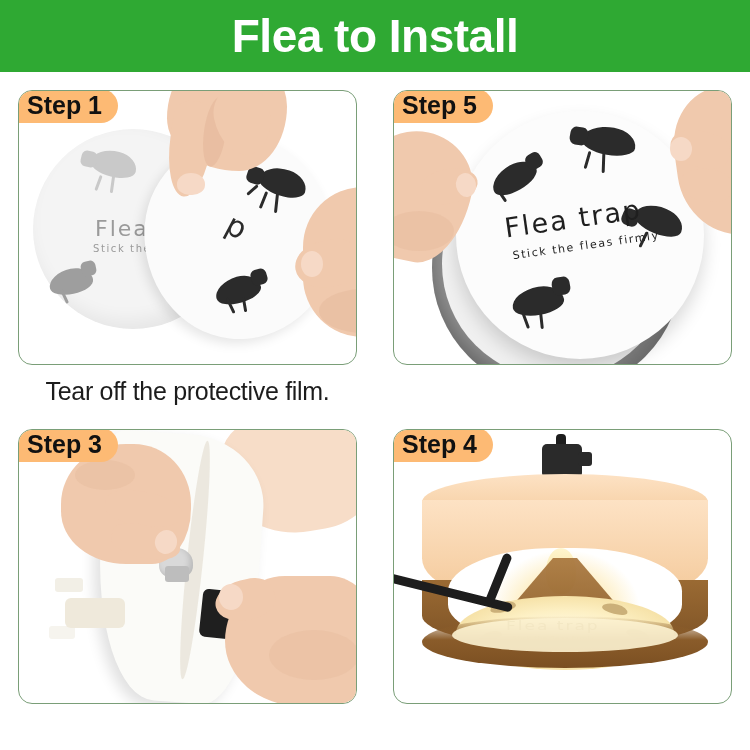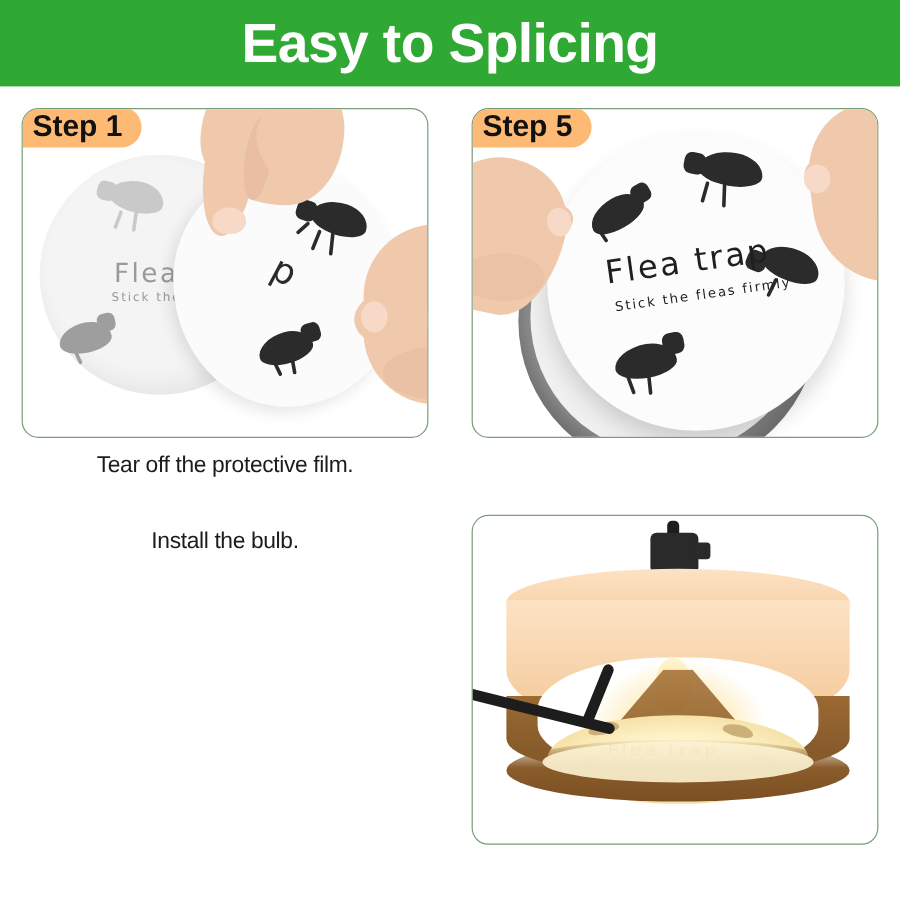--- a/index.html
+++ b/index.html
@@ -67,21 +67,21 @@
     font-size: 25px;
     font-weight: bold;
     padding: 2px 16px 3px 10px;
     border-radius: 13px 18px 18px 3px;
     line-height: 1.15;
     font-family: "Liberation Sans", sans-serif;
   }
   .caption {
     width: 339px;
     text-align: center;
-    font-size: 19px;
+    font-size: 25px;
     color: #1c1c1c;
     margin-top: 12px;
     font-family: "Liberation Sans", sans-serif;
     letter-spacing: -0.3px;
   }
 
   
   .scene {
     position: absolute;
     inset: 0;
@@ -146,21 +146,21 @@
   .glow {
     position: absolute;
     border-radius: 50%;
     background: radial-gradient(closest-side, #fff6d8 0%, #fdeab4 45%, rgba(253,234,180,0) 100%);
   }
 </style>
 </head>
 <body>
 
 <div class="header">
-  <div class="header-title">Easy to Splicing</div>
+  <div class="header-title">Flea to Install</div>
 </div>
 
 <div class="grid">
 
   <div class="cell">
     <div class="card">
       <div class="scene">
 
         <div class="disc disc-shade" style="left:14px;top:38px;width:200px;height:200px;background:#f4f4f4;box-shadow:inset -6px -8px 18px rgba(0,0,0,0.06);"></div>
 
@@ -249,21 +249,54 @@
         <div class="skin" style="left:282px;top:-6px;width:120px;height:150px;border-radius:44% 48% 40% 52% / 40% 48% 52% 44%;transform:rotate(-8deg);"></div>
         <div class="skin" style="left:276px;top:40px;width:60px;height:36px;border-radius:50% 40% 40% 50%;transform:rotate(14deg);"></div>
         <div class="nail" style="left:276px;top:46px;width:22px;height:24px;border-radius:50%;"></div>
         <div class="skin" style="left:286px;top:78px;width:52px;height:32px;border-radius:50% 40% 40% 50%;transform:rotate(8deg);"></div>
       </div>
       <div class="badge">Step 5</div>
     </div>
   </div>
 
   <div class="cell">
-    <div class="caption">Install the bulb.</div>
+    <div class="card">
+      <div class="scene">
+
+        <div class="skin-l" style="left:206px;top:-18px;width:150px;height:120px;border-radius:30% 20% 40% 50%;transform:rotate(-10deg);"></div>
+
+        <div style="position:absolute;left:80px;top:4px;width:160px;height:268px;background:#fbfbf8;
+                    border-radius:12% 48% 30% 40% / 8% 26% 52% 60%;transform:rotate(4deg);
+                    box-shadow:-6px 6px 14px rgba(0,0,0,0.12);"></div>
+        <div style="position:absolute;left:168px;top:10px;width:16px;height:240px;background:#e8e3d8;
+                    border-radius:50%;transform:rotate(6deg);opacity:0.8;"></div>
+
+        <div style="position:absolute;left:36px;top:148px;width:28px;height:14px;background:#f2efe6;border-radius:3px;"></div>
+        <div style="position:absolute;left:30px;top:196px;width:26px;height:13px;background:#f6f4ee;border-radius:3px;"></div>
+        <div style="position:absolute;left:46px;top:168px;width:60px;height:30px;background:#efe9db;border-radius:6px;"></div>
+
+        <div style="position:absolute;left:140px;top:118px;width:34px;height:30px;background:#d9d9d9;
+                    border-radius:50% 50% 40% 40%;box-shadow:inset -3px -3px 6px rgba(0,0,0,0.15);"></div>
+        <div style="position:absolute;left:146px;top:136px;width:24px;height:16px;background:#bdbdbd;border-radius:3px;"></div>
+
+        <div style="position:absolute;left:182px;top:160px;width:34px;height:48px;background:#1f1f1f;border-radius:6px;transform:rotate(6deg);"></div>
+
+        <div class="skin" style="left:42px;top:14px;width:130px;height:120px;border-radius:50% 44% 30% 50% / 50% 50% 46% 44%;"></div>
+        <div class="skin" style="left:86px;top:62px;width:78px;height:34px;border-radius:40% 50% 50% 40%;transform:rotate(10deg);"></div>
+        <div class="skin" style="left:92px;top:96px;width:70px;height:32px;border-radius:40% 50% 50% 40%;transform:rotate(14deg);"></div>
+        <div class="nail" style="left:136px;top:100px;width:22px;height:24px;border-radius:50%;transform:rotate(14deg);"></div>
+        <div class="skin-d" style="left:56px;top:30px;width:60px;height:30px;border-radius:50%;opacity:0.28;"></div>
+
+        <div class="skin" style="left:206px;top:146px;width:150px;height:130px;border-radius:40% 30% 30% 50% / 50% 40% 40% 50%;"></div>
+        <div class="skin" style="left:196px;top:150px;width:60px;height:40px;border-radius:50% 40% 40% 50%;transform:rotate(-14deg);"></div>
+        <div class="nail" style="left:200px;top:154px;width:24px;height:26px;border-radius:50%;"></div>
+        <div class="skin-d" style="left:250px;top:200px;width:90px;height:50px;border-radius:50%;opacity:0.25;"></div>
+      </div>
+      <div class="badge">Step 3</div>
+    </div>
   </div>
 
   <div class="cell">
     <div class="card">
       <div class="scene">
 
         <div class="cord" style="left:162px;top:4px;width:10px;height:26px;"></div>
         <div style="position:absolute;left:148px;top:14px;width:40px;height:34px;background:#2a2a2a;border-radius:5px;"></div>
         <div style="position:absolute;left:184px;top:22px;width:14px;height:14px;background:#2a2a2a;border-radius:3px;"></div>
 
@@ -294,16 +327,17 @@
         <div class="flea" style="left:84px;top:202px;width:24px;height:9px;background:#d2b87f;transform:rotate(-16deg);"></div>
 
         <div style="position:absolute;left:28px;top:186px;width:286px;height:52px;border-radius:50%;
                     background:linear-gradient(180deg,rgba(138,92,42,0) 0%, #8a5c2a 46%, #7b4f22 100%);"></div>
         <div style="position:absolute;left:58px;top:188px;width:226px;height:34px;border-radius:50%;
                     background:#fdf3d2;opacity:0.9;"></div>
 
         <div class="cord" style="left:-10px;top:158px;width:130px;height:9px;transform:rotate(14deg);border-radius:6px;"></div>
         <div class="cord" style="left:100px;top:122px;width:9px;height:54px;transform:rotate(22deg);border-radius:6px;"></div>
       </div>
+      <div class="badge">Step 4</div>
     </div>
   </div>
 
 </div>
 
 </body></html>

